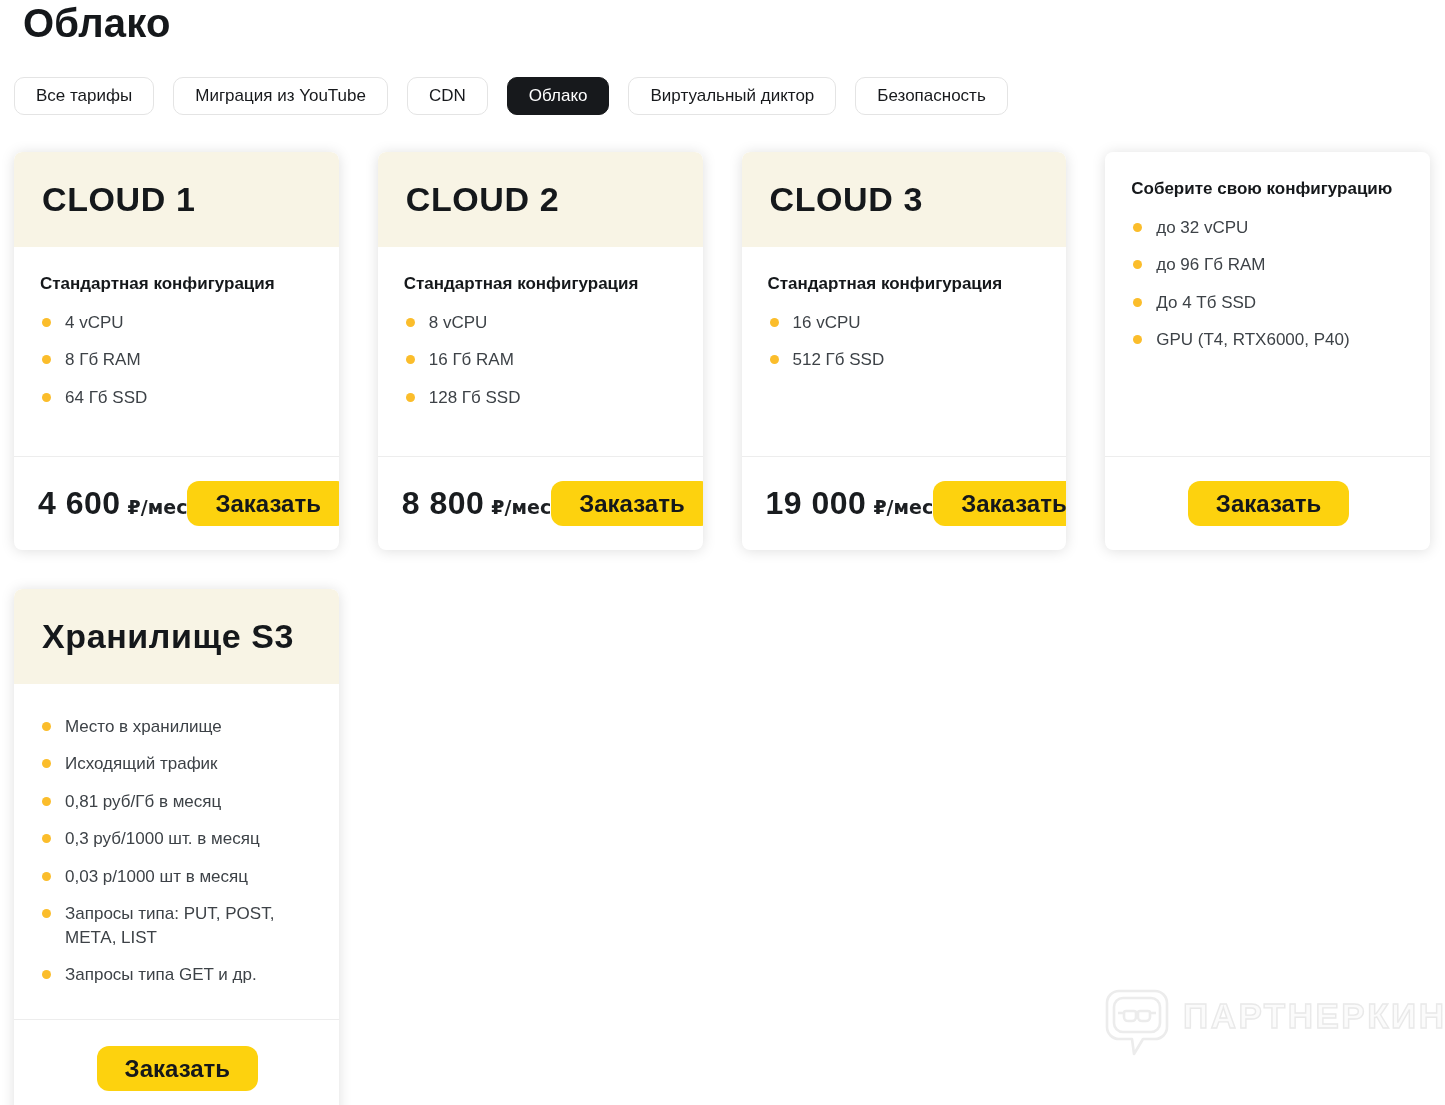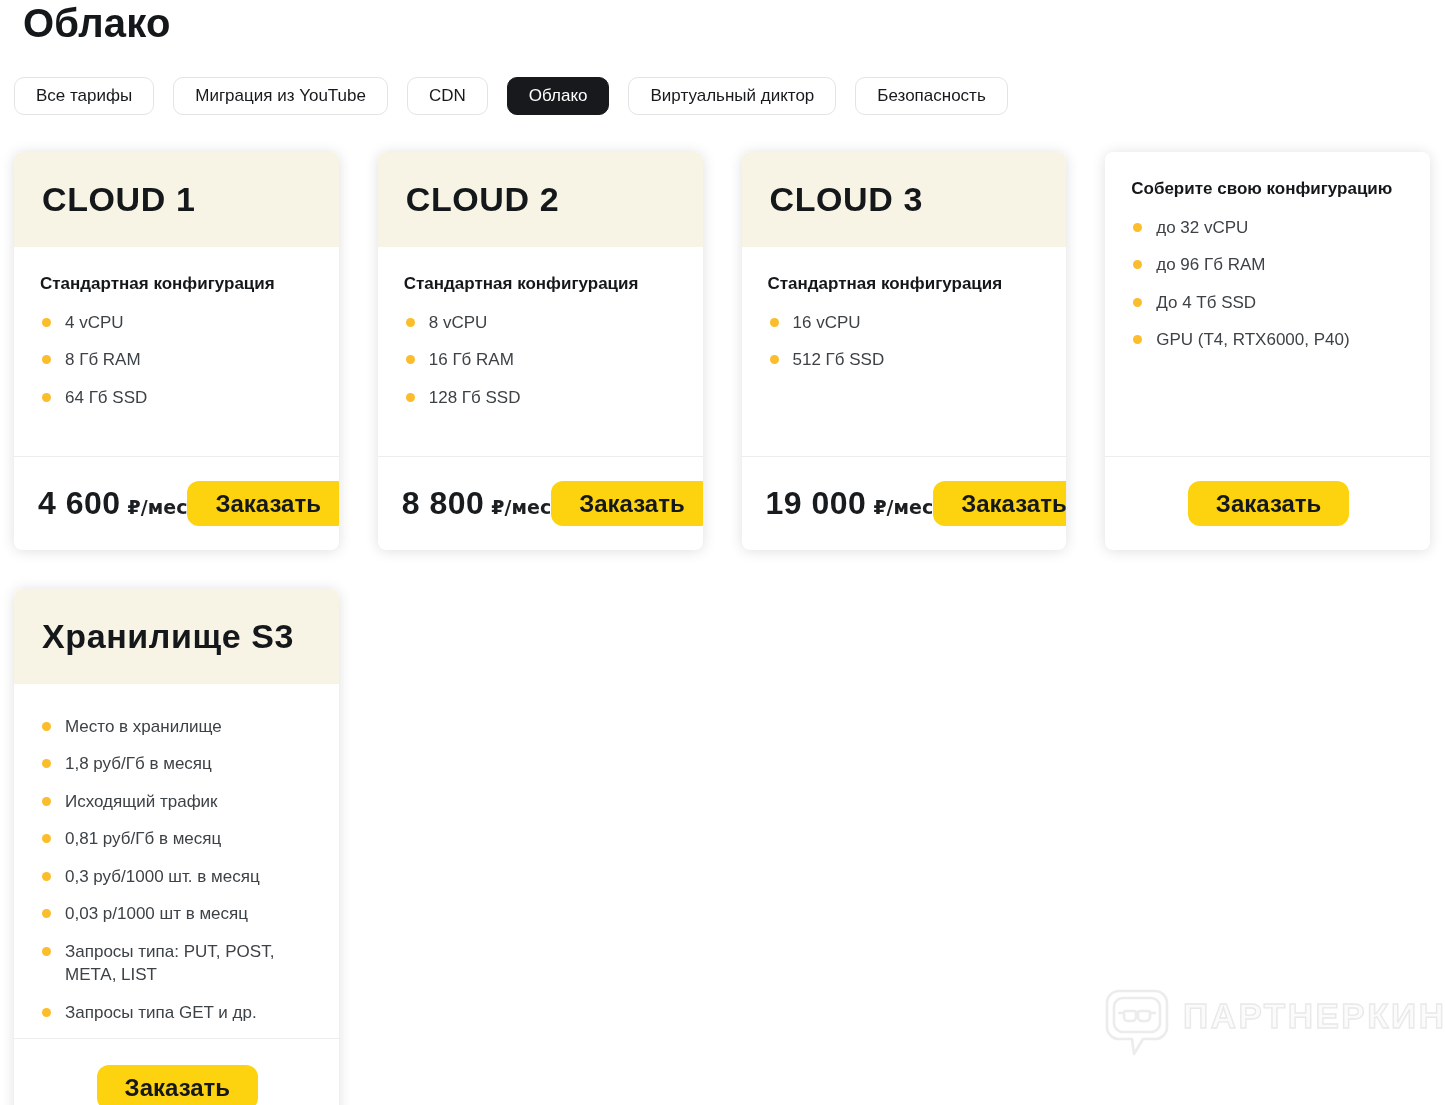--- a/index.html
+++ b/index.html
@@ -315,24 +315,20 @@
         <div class="card-title">Хранилище S3</div>
       </div>
       <div class="card-body s3">
         <ul class="features">
           <li>
               <span class="dot"></span>
               <span>Место в хранилище</span>
             </li>
           <li>
               <span class="dot"></span>
-              <span>1,8 руб/Гб в месяц</span>
-            </li>
-          <li>
-              <span class="dot"></span>
               <span>Исходящий трафик</span>
             </li>
           <li>
               <span class="dot"></span>
               <span>0,81 руб/Гб в месяц</span>
             </li>
           <li>
               <span class="dot"></span>
               <span>0,3 руб/1000 шт. в месяц</span>
             </li>

